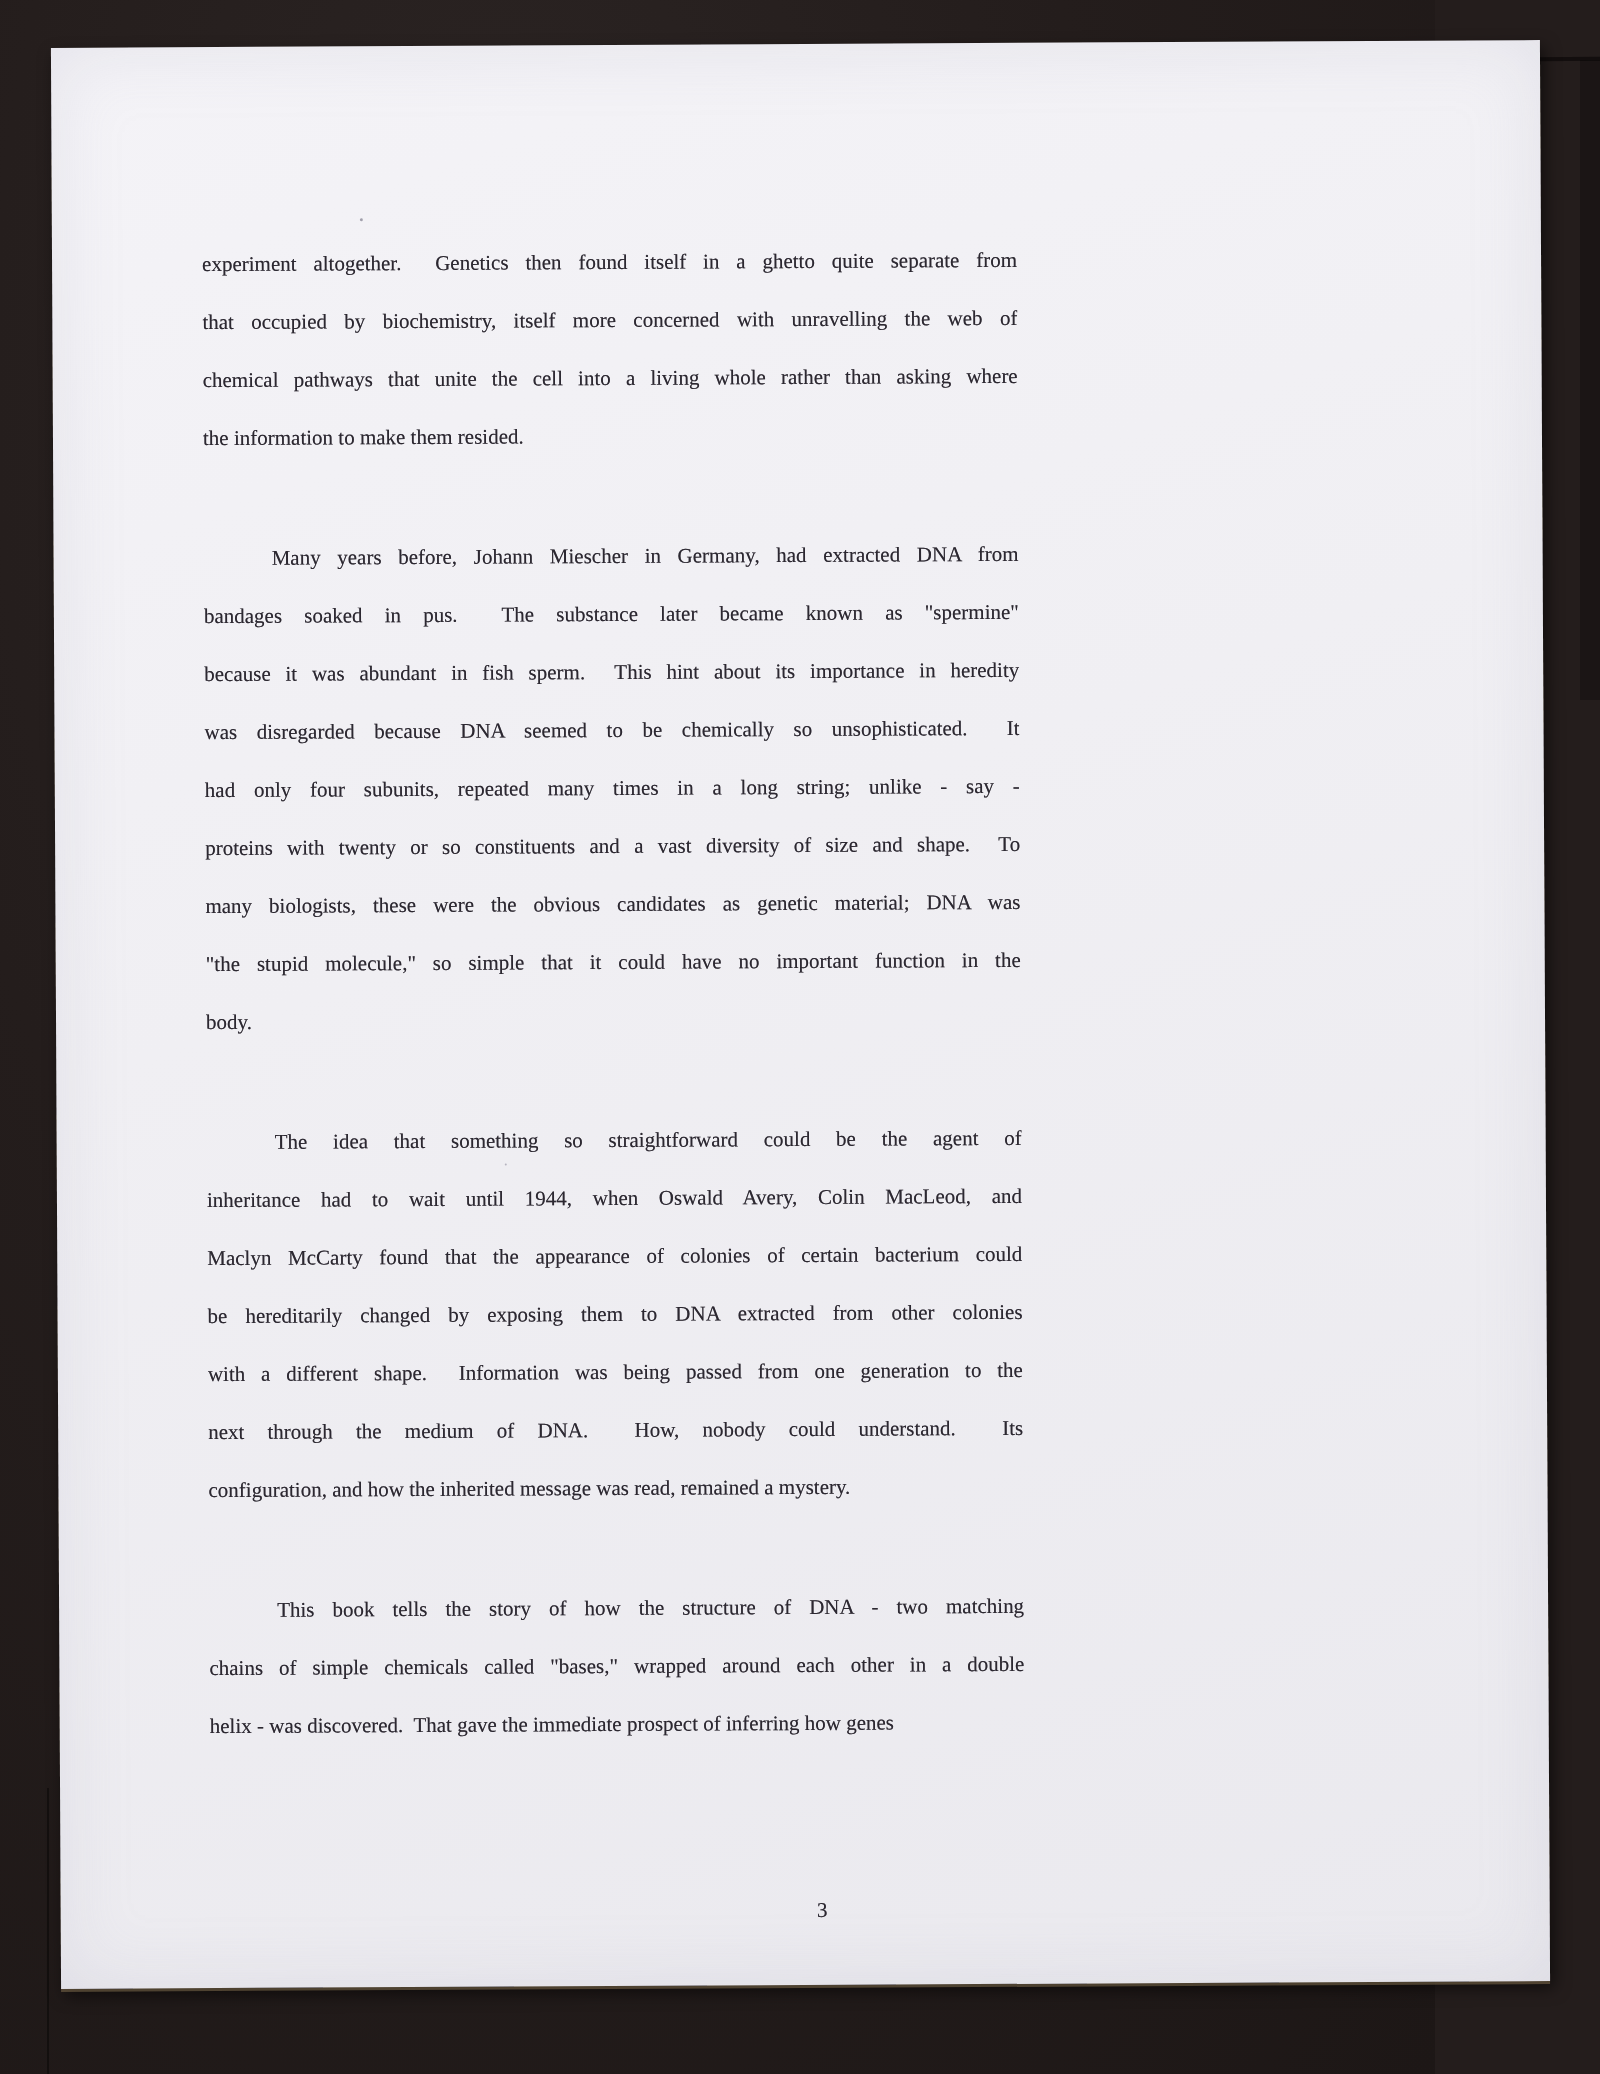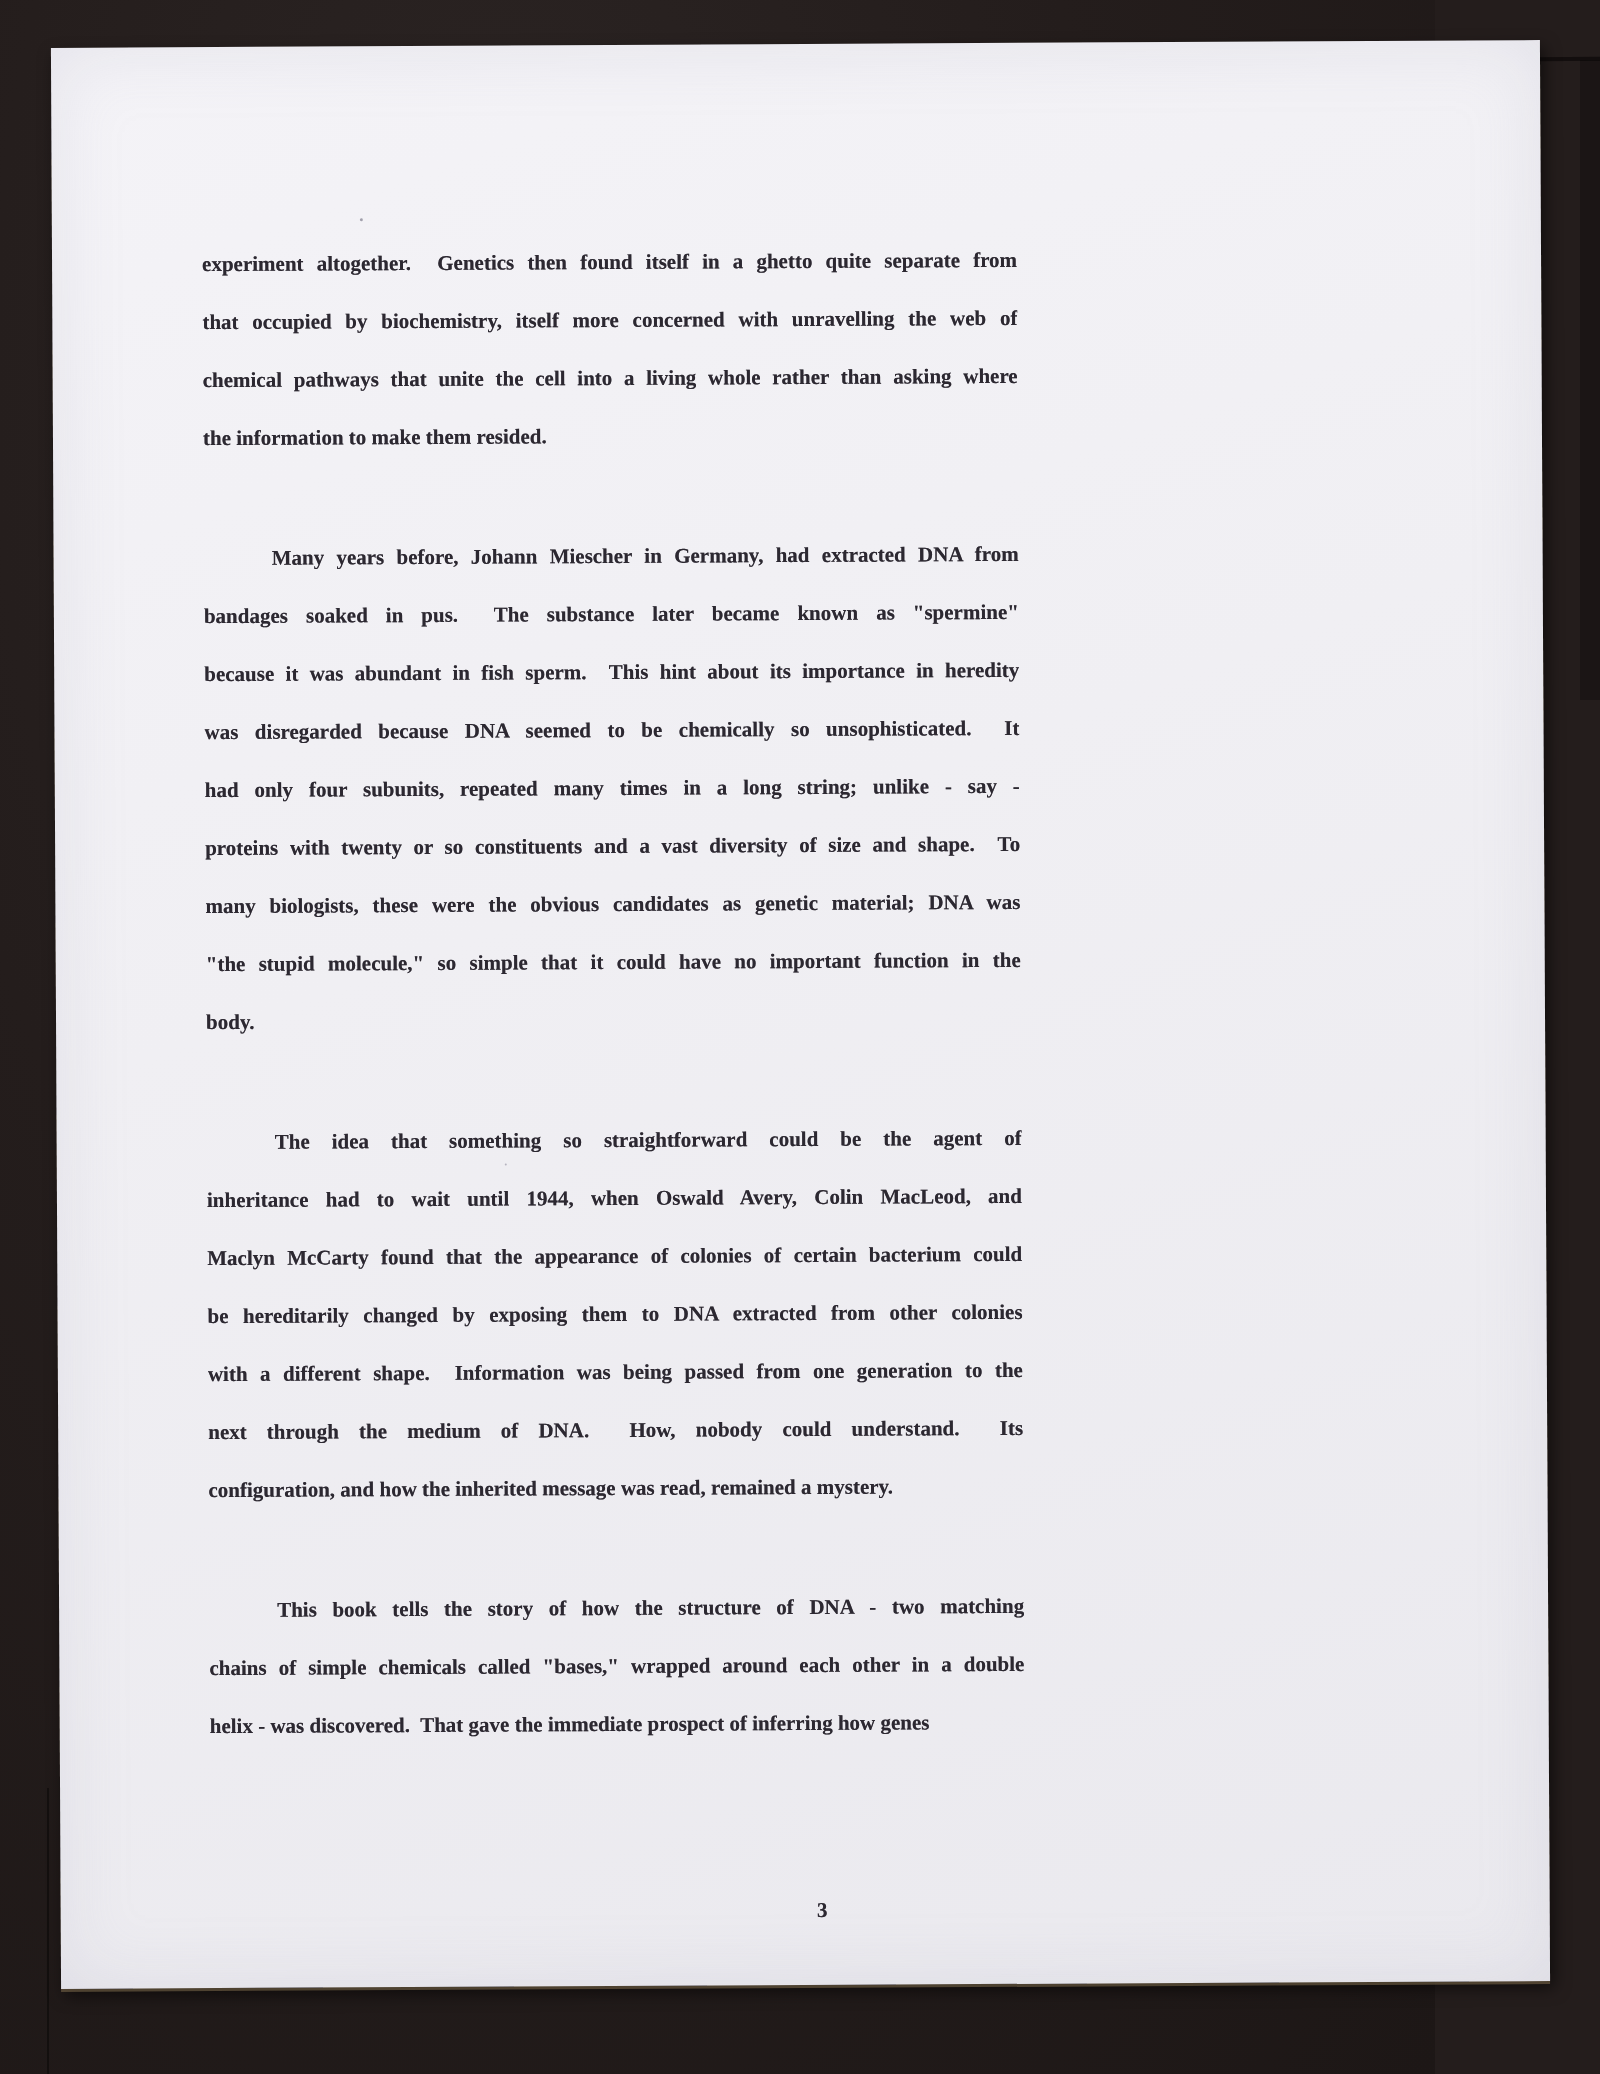--- a/index.html
+++ b/index.html
@@ -11,21 +11,20 @@
   body{
     width:1600px;height:2074px;
     overflow:hidden;
     background:var(--bg);
     font-family:"Liberation Serif","DejaVu Serif",serif;
   }
   .scan{
     position:relative;
     width:1435px;height:2074px;
     background:radial-gradient(ellipse at 35% 18%, #2b2423 0%, var(--bg) 45%, #1d1716 100%);
-    font-weight:bold;
   }
   .seam-h{
     position:absolute;left:1536px;top:57px;width:64px;height:4px;
     background:#110c0c;opacity:.85;transform:rotate(-0.4deg);
   }
   .seam-v{
     position:absolute;left:47px;top:1788px;width:2px;height:286px;
     background:rgba(0,0,0,0.38);
   }
   .edge-strip{

